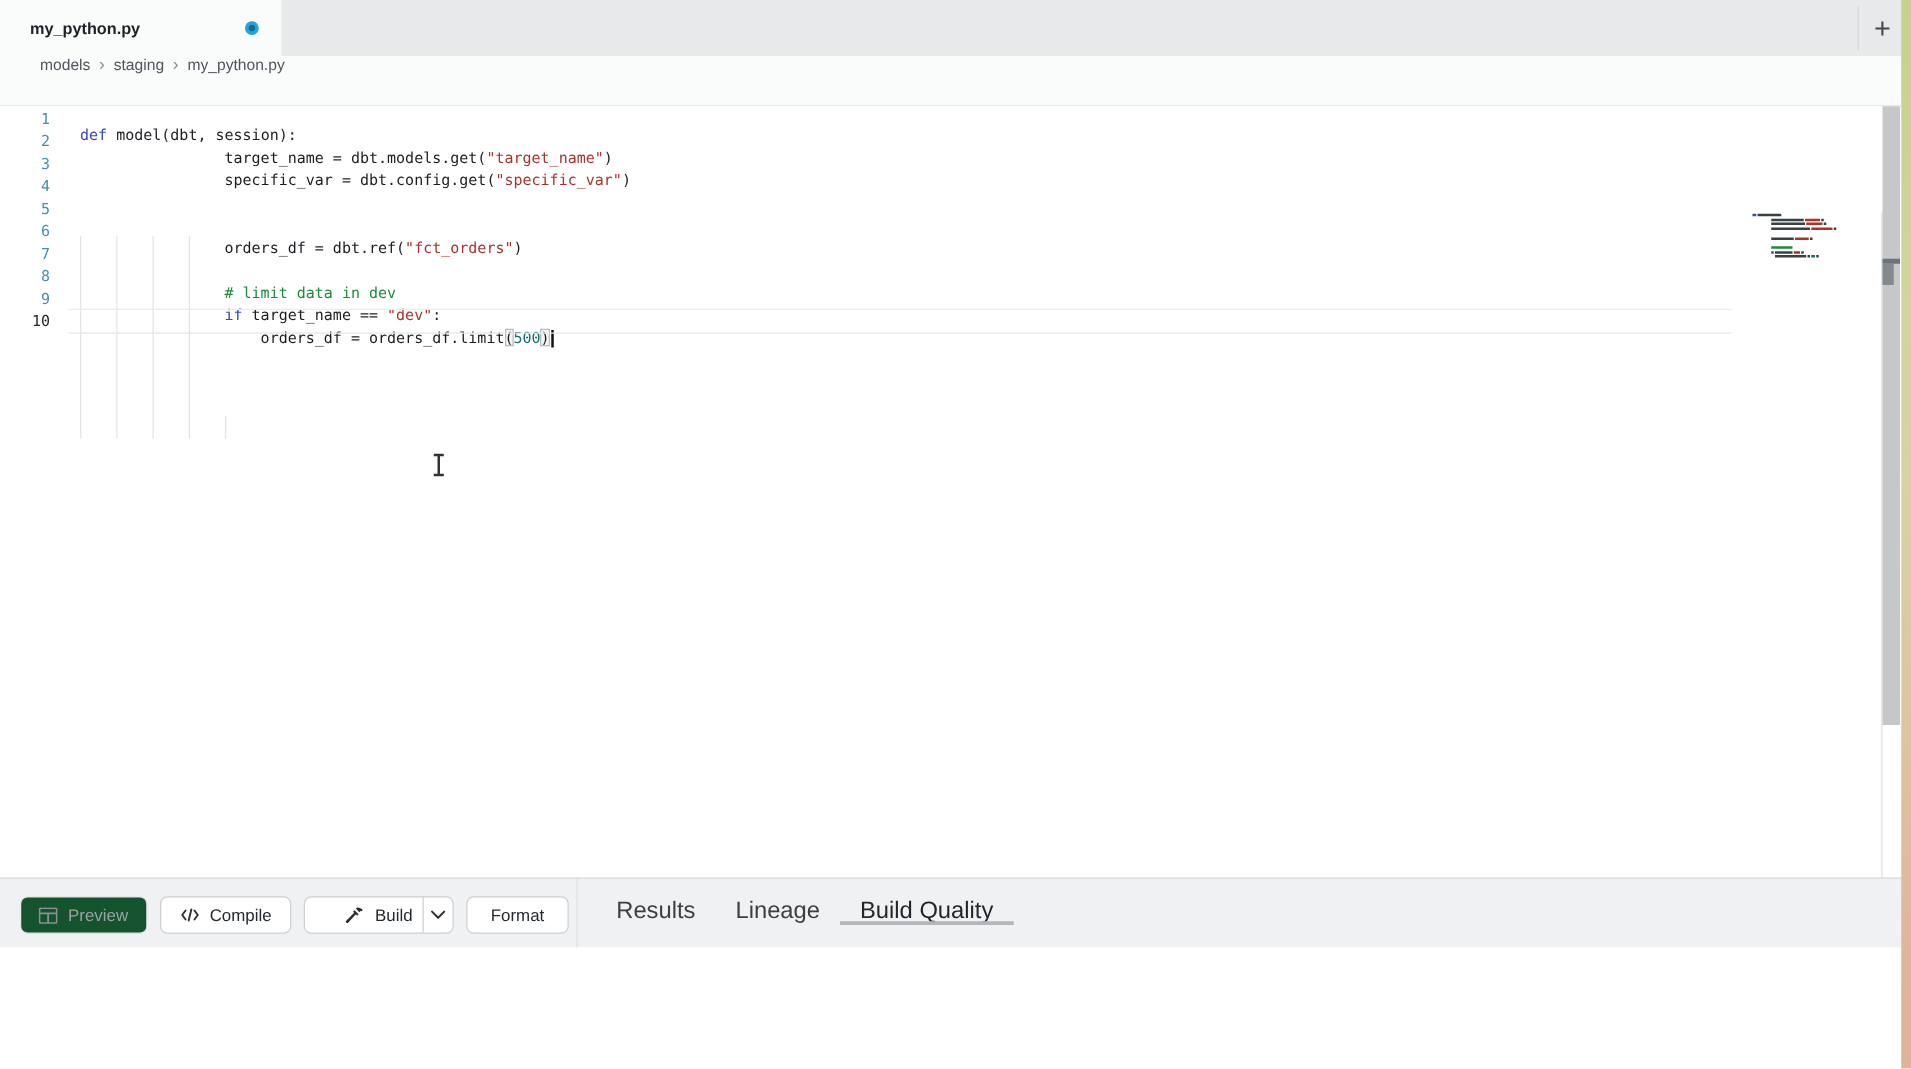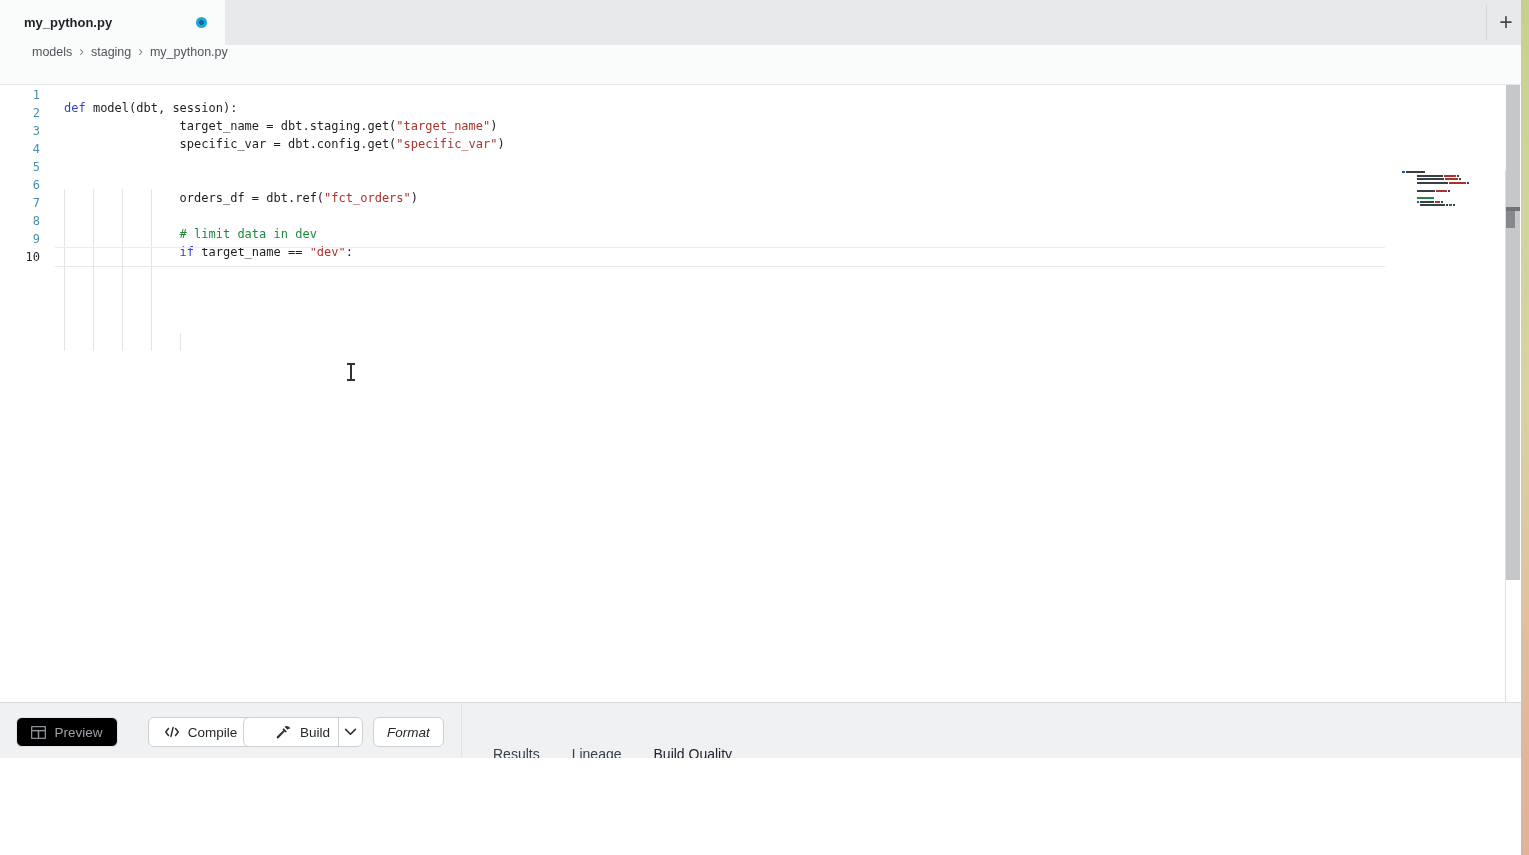--- a/index.html
+++ b/index.html
@@ -68,27 +68,27 @@
   .ibeam { position:absolute; left:346px; top:363px; width:10px; height:18px; }
   .ibeam .serif-top, .ibeam .serif-bottom { position:absolute; left:1px; width:8px; height:2px; background:#2e3337; }
   .ibeam .serif-top { top:0; } .ibeam .serif-bottom { bottom:0; }
   .ibeam .stem { position:absolute; left:4px; top:1px; width:2px; height:16px; background:#2e3337; }
 
   
   .bottombar { position:absolute; left:0; top:702px; width:1521px; height:56px; background:#f0f1f3; border-top:1px solid #d8dadb; }
   .btn { position:absolute; top:14px; height:30px; border-radius:6px; font-family:"Liberation Sans",sans-serif; font-size:13.5px;
     display:flex; align-items:center; justify-content:center; gap:8px; cursor:pointer;
     background:#fff; border:1px solid #ccd0d3; color:#24292e; }
-  .btn.disabled { background:#000000; border-color:#e3e5e7; color:#9ba1a7; cursor:default; }
+  .btn.disabled { background:#14532d; border-color:#e3e5e7; color:#9ba1a7; cursor:default; }
   .btn svg { flex:0 0 auto; }
   .split-caret { border-left:1px solid #ccd0d3; align-self:stretch; display:flex; align-items:center; justify-content:center; width:34px; cursor:pointer; }
   .toolbar-divider { position:absolute; left:461px; top:0; width:1px; height:55px; background:#e0e2e3; }
 
   .panel-tabs { position:absolute; left:477px; top:0; height:55px; display:flex; }
-  .panel-tab { position:relative; padding:0 16px; height:39px; line-height:52px; font-size:14px; color:#3a4046; cursor:pointer;margin-top:25px; }
+  .panel-tab { position:relative; padding:0 16px; height:39px; line-height:52px; font-size:19px; color:#3a4046; cursor:pointer; }
   .panel-tab.active { color:#23272b; }
   .panel-tab.active::after { content:""; position:absolute; left:0; right:0; bottom:2px; height:3px; background:#b3b7bb; }
 
   
   .bottom-panel { position:absolute; left:0; top:758px; width:1521px; height:97px; background:#fff; }
 </style>
 </head>
 <body>
 
 <div class="app">
@@ -133,21 +133,21 @@
         <div class="guide" style="left: 150.695px;"></div>
         <div class="guide-extra" style="left: 179.594px; top: 144px; height: 18px;"></div>
       </div>
     <div class="code-lines">
         <div class="code-row">
           <div class="ln">1</div>
           <div class="code-text"><span class="tok-keyword">def</span><span class="tok-plain"> model(dbt, session):</span></div>
         </div>
         <div class="code-row">
           <div class="ln">2</div>
-          <div class="code-text"><span class="tok-plain">                target_name = dbt.staging.get(</span><span class="tok-string">"target_name"</span><span class="tok-plain">)</span></div>
+          <div class="code-text"><span class="tok-plain">                target_name = dbt.models.get(</span><span class="tok-string">"target_name"</span><span class="tok-plain">)</span></div>
         </div>
         <div class="code-row">
           <div class="ln">3</div>
           <div class="code-text"><span class="tok-plain">                specific_var = dbt.config.get(</span><span class="tok-string">"specific_var"</span><span class="tok-plain">)</span></div>
         </div>
         <div class="code-row">
           <div class="ln">4</div>
         </div>
         <div class="code-row">
           <div class="ln">5</div>
@@ -164,20 +164,21 @@
         <div class="code-row">
           <div class="ln">8</div>
           <div class="code-text"><span class="tok-plain">                </span><span class="tok-comment"># limit data in dev</span></div>
         </div>
         <div class="code-row">
           <div class="ln">9</div>
           <div class="code-text"><span class="tok-plain">                </span><span class="tok-keyword">if</span><span class="tok-plain"> target_name == </span><span class="tok-string">"dev"</span><span class="tok-plain">:</span></div>
         </div>
         <div class="code-row active-row">
           <div class="ln active">10</div>
+          <div class="code-text"><span class="tok-plain">                    orders_df = orders_df.limit</span><span class="tok-bracket">(</span><span class="tok-number">500</span><span class="tok-bracket">)</span><span class="caret"></span></div>
         </div>
       </div>
     <div class="minimap">
         <div class="mm-row" style="top: 0px; left: 0px;"><span class="mm-seg" style="width: 2.76px; background: rgb(51, 70, 200);"></span><span class="mm-seg" style="width: 19.32px; background: rgb(58, 63, 68);"></span></div>
         <div class="mm-row" style="top: 3.7px; left: 14.72px;"><span class="mm-seg" style="width: 26.68px; background: rgb(58, 63, 68);"></span><span class="mm-seg" style="width: 11.96px; background: rgb(168, 52, 46);"></span><span class="mm-seg" style="width: 2px; background: rgb(58, 63, 68);"></span></div>
         <div class="mm-row" style="top: 7.4px; left: 14.72px;"><span class="mm-seg" style="width: 27.6px; background: rgb(58, 63, 68);"></span><span class="mm-seg" style="width: 12.88px; background: rgb(168, 52, 46);"></span><span class="mm-seg" style="width: 2px; background: rgb(58, 63, 68);"></span></div>
         <div class="mm-row" style="top: 11.1px; left: 14.72px;"><span class="mm-seg" style="width: 31.28px; background: rgb(58, 63, 68);"></span><span class="mm-seg" style="width: 16.56px; background: rgb(168, 52, 46);"></span><span class="mm-seg" style="width: 2px; background: rgb(58, 63, 68);"></span></div>
         <div class="mm-row" style="top: 14.8px; left: 0px;"></div>
         <div class="mm-row" style="top: 18.5px; left: 14.72px;"><span class="mm-seg" style="width: 18.4px; background: rgb(58, 63, 68);"></span><span class="mm-seg" style="width: 11.04px; background: rgb(168, 52, 46);"></span><span class="mm-seg" style="width: 2px; background: rgb(58, 63, 68);"></span></div>
         <div class="mm-row" style="top: 22.2px; left: 0px;"></div>
@@ -201,21 +202,21 @@
         <div class="btn disabled" style="left: 16px; width: 102px;">
           <span style="display:flex">
             <svg width="15" height="13" viewBox="0 0 16 14">
               <rect x="0.5" y="0.5" width="15" height="13" rx="1.5" fill="none" stroke="#8a9097" stroke-width="1.6"></rect>
               <line x1="0.5" y1="5" x2="15.5" y2="5" stroke="#8a9097" stroke-width="1.6"></line>
               <line x1="8" y1="5" x2="8" y2="13.5" stroke="#8a9097" stroke-width="1.6"></line>
             </svg>
           </span>
           <span>Preview</span>
         </div>
-        <div class="btn" style="left: 128px; width: 105px; margin-left: 20px;">
+        <div class="btn" style="left: 128px; width: 105px;">
           <span style="display:flex">
             <svg width="16" height="12" viewBox="0 0 18 13" fill="none" stroke="#2b3036" stroke-width="1.7" stroke-linecap="round" stroke-linejoin="round">
               <polyline points="5,2.5 2,6.5 5,10.5"></polyline>
               <polyline points="13,2.5 16,6.5 13,10.5"></polyline>
               <line x1="10.2" y1="1.5" x2="7.8" y2="11.5"></line>
             </svg>
           </span>
           <span>Compile</span>
         </div>
         <div class="btn" style="left: 243px; width: 120px; justify-content: flex-start; padding-left: 32px; gap: 8px; padding-right: 0px;">
@@ -227,21 +228,21 @@
           </span>
           <span>Build</span>
           <span class="split-caret" style="margin-left:auto">
             <span style="display:flex">
               <svg width="13" height="8" viewBox="0 0 14 9" fill="none" stroke="#2b3036" stroke-width="1.8" stroke-linecap="round" stroke-linejoin="round">
                 <polyline points="1.5,1.5 7,7 12.5,1.5"></polyline>
               </svg>
             </span>
           </span>
         </div>
-        <div class="btn" style="left: 373px; width: 71px; font-style: italic;">
+        <div class="btn" style="left: 373px; width: 82px;">
           <span>Format</span>
         </div>
       </div>
     <div class="toolbar-divider"></div>
     <div class="panel-tabs">
         <div class="panel-tab">Results</div>
         <div class="panel-tab">Lineage</div>
         <div class="panel-tab active">Build Quality</div>
       </div>
   </div>

